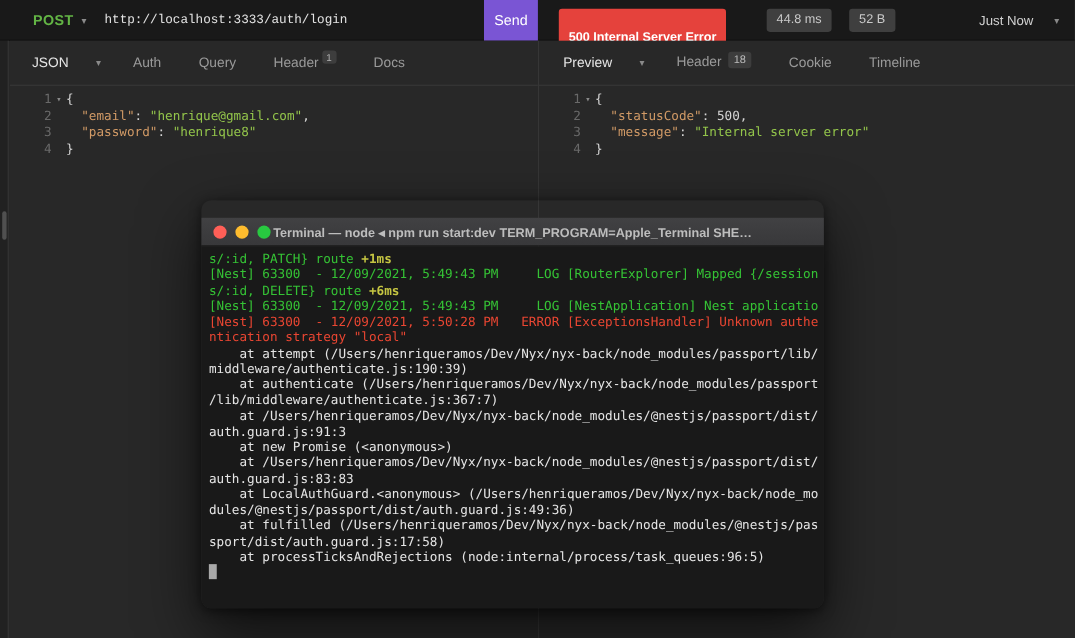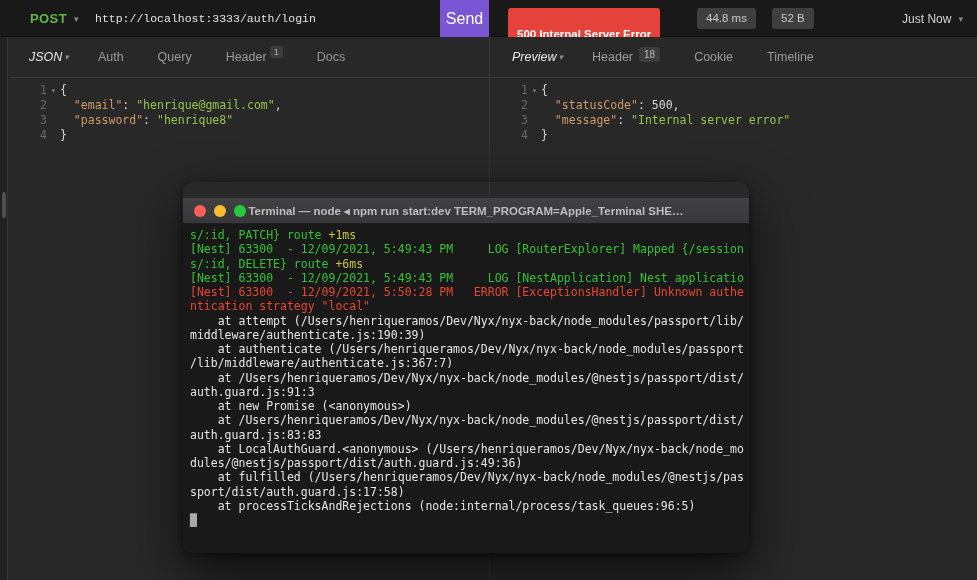--- a/index.html
+++ b/index.html
@@ -19,52 +19,52 @@
   }
   .method-wrap { position: absolute; left: 30px; top: 0; height: 37px; display: flex; align-items: center; gap: 7px; cursor: pointer; }
   .method { color: #63b545; font-weight: bold; font-size: 13px; letter-spacing: .4px; }
   .caret { color: #8a8a8a; font-size: 9px; }
   .url {
     position: absolute; left: 95px; top: 0; height: 37px; display: flex; align-items: center;
     font-family: Liberation Mono, monospace; font-size: 11.5px; color: #e3e3e3;
   }
   .send-btn {
     position: absolute; left: 440px; top: 0; width: 49px; height: 37px;
-    background: #7a55d4; color: #fff; font-size: 16px;
+    background: #7a55d4; color: #fff; font-size: 13px;
     display: flex; align-items: center; justify-content: center; border: none; cursor: pointer;
     font-family: "Liberation Sans", sans-serif;
   }
   .status-badge {
     position: absolute; left: 508px; top: 8px; height: 21px; line-height: 21px;
     background: #e5423c; color: #fff; font-size: 11.5px; font-weight: bold;
     padding: 16px 9px; border-radius: 3px; white-space: nowrap;
   }
   .meta-badge {
     position: absolute; top: 8px; height: 21px; line-height: 21px;
     background: #3f3f3f; color: #c9c9c9; font-size: 11.5px;
     padding: 0 9px; border-radius: 3px; white-space: nowrap;
   }
   .time-badge { left: 697px; }
   .size-badge { left: 772px; }
-  .history-wrap { position: absolute; right: 14px; top: 0; height: 37px; display: flex; align-items: center; gap: 7px; cursor: pointer; }
+  .history-wrap { position: absolute; right: 14px; top: 0; height: 37px; display: flex; align-items: center; gap: 19px; cursor: pointer; }
   .history-label { color: #d2d2d2; font-size: 12px; }
 
   
   .side-strip { position: absolute; top: 37px; left: 0; width: 8px; height: 543px; background: #212121; border-right: 1px solid #363636; }
   .strip-handle { position: absolute; top: 155px; left: 2px; width: 4px; height: 26px; background: #505050; border-radius: 2px; }
 
   
   .pane { position: absolute; top: 37px; bottom: 0; background: #282828; }
   .pane-left  { left: 9px;  width: 480px; }
   .pane-right { left: 489px; width: 488px; border-left: 1px solid #363636; }
   .tabbar {
     height: 41px; display: flex; align-items: center;
     border-bottom: 1px solid #383838; padding-left: 20px;
   }
-  .menu-btn { display: flex; align-items: center; gap: 2px; color: #e6e6e6; font-size: 12.5px; cursor: pointer; padding-right: 12px; font-style: italic; }
+  .menu-btn { display: flex; align-items: center; gap: 25px; color: #e6e6e6; font-size: 12.5px; cursor: pointer; padding-right: 12px; }
   .tab { color: #9a9a9a; font-size: 12.5px; padding: 0 17px; cursor: pointer; position: relative; white-space: nowrap; }
   .tab-badge-sup {
     display: inline-block; background: #3d3d3d; color: #b0b0b0;
     font-size: 9px; padding: 1px 4px; border-radius: 3px; margin-left: 3px;
     transform: translateY(-6px);
   }
   .tab-badge {
     display: inline-block; background: #3d3d3d; color: #bbb;
     font-size: 10px; padding: 2px 5px; border-radius: 3px; margin-left: 6px;
     transform: translateY(-3px);
@@ -105,21 +105,21 @@
     flex: 1; text-align: center; color: #bdbdbd; font-size: 11.5px; font-weight: bold;
     white-space: nowrap; overflow: hidden; padding: 0 44px;
   }
   .term-body {
     height: 345px; background: #191919; padding: 4px 0 0 7px;
     font-family: "DejaVu Sans Mono", monospace; font-size: 11.5px;
   }
   .term-row { white-space: pre; line-height: 14.25px; }
   .tgreen  { color: #35c335; }
   .tred    { color: #ea4632; }
-  .tyellow { color: #c6c642; }
+  .tyellow { color: #c6c642; font-weight: bold; }
   .twhite  { color: #e5e5e5; }
   .tcursor { color: #a9a9a9; }
 </style>
 </head>
 <body>
 
 <div class="topbar">
   <div class="method-wrap">
     <span class="method">POST</span>
     <span class="caret">▾</span>

